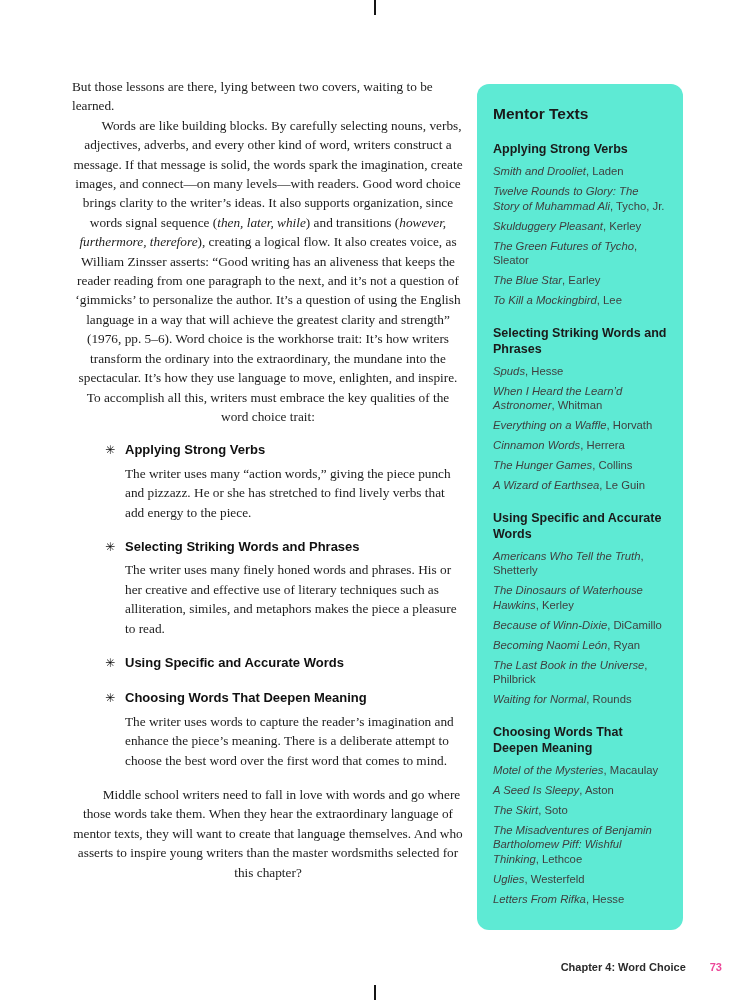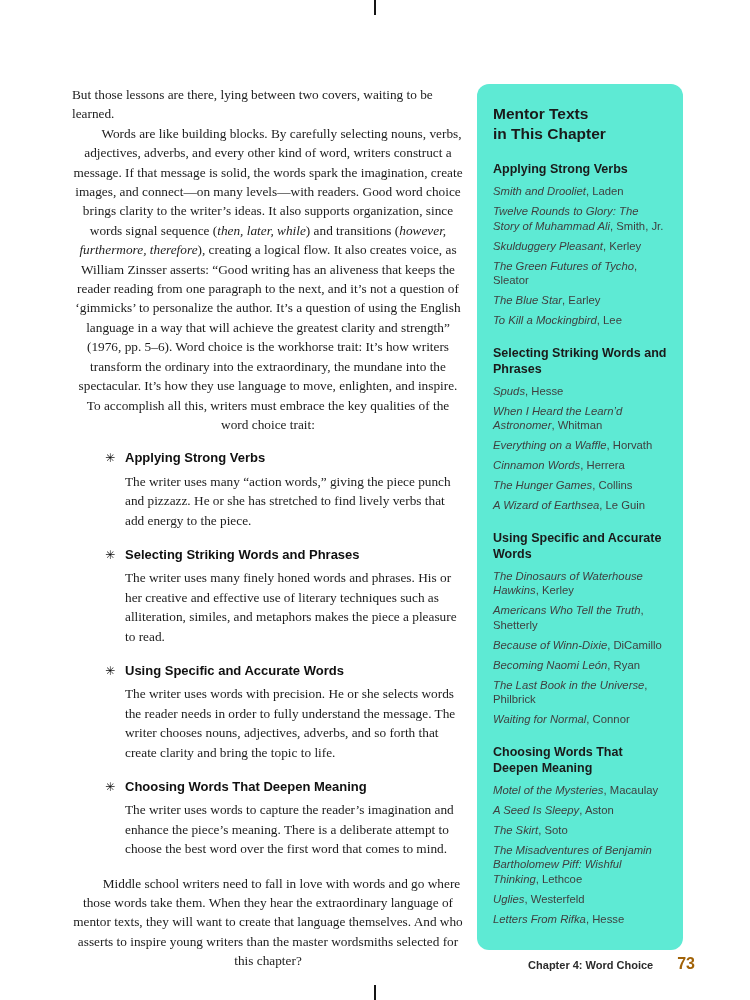--- a/index.html
+++ b/index.html
@@ -7,21 +7,21 @@
   .page { position:relative; width:750px; height:1000px; background:#ffffff; overflow:hidden; }
 
   .tick { position:absolute; left:374px; width:2px; height:15px; background:#151515; }
   .tick-top { top:0; }
   .tick-bottom { bottom:0; }
 
   
   .main {
     position:absolute; left:72px; top:77px; width:392px;
     font-family:"Liberation Serif","DejaVu Serif",serif;
-    font-size:13.3px; line-height:19.4px; color:#1c1c1c;margin-top:8px;
+    font-size:13.3px; line-height:19.4px; color:#1c1c1c;
   }
   .para { margin:0; }
   .para-indent { text-indent:27px;text-align:center; }
 
   .qualities { margin:14px 0 0 33px; }
   .quality { margin-bottom:15px; }
   .q-head-row { display:flex; align-items:baseline; }
   .q-bullet {
     font-family:"DejaVu Sans",sans-serif; font-size:12px; color:#111;
     width:20px; flex:0 0 20px;
@@ -41,26 +41,26 @@
   }
   .sb-title { font-size:15.5px; font-weight:bold; color:#1a1a1a; line-height:20px; margin-bottom:8px; }
   .sb-title-line { display:block; }
   .sb-section { margin-top:17px; }
   .sb-head { font-size:12.5px; font-weight:bold; color:#1a1a1a; line-height:16px; margin-bottom:7px; }
   .sb-book { font-size:11.3px; line-height:14.5px; margin-bottom:5.5px; }
   .sb-book i { font-style:italic; }
 
   
   .footer {
-    position:absolute; bottom:27px; right:55px;
+    position:absolute; bottom:27px; right:28px;
     display:flex; align-items:baseline; gap:24px;
     font-family:"Liberation Sans","DejaVu Sans",sans-serif;
   }
   .footer-chapter { font-size:11px; font-weight:bold; color:#2b2b2b; }
-  .footer-page { font-size:16px; font-weight:bold; color:#a16207; }
+  .footer-page { font-size:11px; font-weight:bold; color:#ec4899; }
 </style>
 </head>
 <body>
 
 <div class="page">
   <div class="tick tick-top"></div>
   <div class="tick tick-bottom"></div>
 
   <div class="main">
     <p class="para">But those lessons are there, lying between two covers, waiting to be learned.</p>
@@ -82,70 +82,68 @@
           <span class="q-head">Selecting Striking Words and Phrases</span>
         </div>
         <p class="q-desc">The writer uses many finely honed words and phrases. His or her creative and effective use of literary techniques such as alliteration, similes, and metaphors makes the piece a pleasure to read.</p>
       </div>
 
       <div class="quality">
         <div class="q-head-row">
           <span class="q-bullet">✳</span>
           <span class="q-head">Using Specific and Accurate Words</span>
         </div>
-        <p class="q-desc">The writer uses words with precision. He or she selects words the reader needs in order to fully understand the message. The writer chooses nouns, adjectives, adverbs, and so forth that create clarity and bring the topic to life.</p>
       </div>
 
       <div class="quality">
         <div class="q-head-row">
           <span class="q-bullet">✳</span>
           <span class="q-head">Choosing Words That Deepen Meaning</span>
         </div>
         <p class="q-desc">The writer uses words to capture the reader’s imagination and enhance the piece’s meaning. There is a deliberate attempt to choose the best word over the first word that comes to mind.</p>
       </div>
 
     </div>
 
     <p class="para para-indent closing">Middle school writers need to fall in love with words and go where those words take them. When they hear the extraordinary language of mentor texts, they will want to create that language themselves. And who asserts to inspire young writers than the master wordsmiths selected for this chapter?</p>
   </div>
 
   <aside class="sidebar">
     <h2 class="sb-title">
       <span class="sb-title-line">Mentor Texts</span>
-      <span class="sb-title-line">in This Chapter</span>
     </h2>
 
     <section class="sb-section">
       <h3 class="sb-head">Applying Strong Verbs</h3>
       <p class="sb-book"><i>Smith and Drooliet</i><span>, Laden</span></p>
-      <p class="sb-book"><i>Twelve Rounds to Glory: The Story of Muhammad Ali</i><span>, Smith, Jr.</span></p>
+      <p class="sb-book"><i>Twelve Rounds to Glory: The Story of Muhammad Ali</i><span>, Tycho, Jr.</span></p>
       <p class="sb-book"><i>Skulduggery Pleasant</i><span>, Kerley</span></p>
       <p class="sb-book"><i>The Green Futures of Tycho</i><span>, Sleator</span></p>
       <p class="sb-book"><i>The Blue Star</i><span>, Earley</span></p>
       <p class="sb-book"><i>To Kill a Mockingbird</i><span>, Lee</span></p>
     </section>
 
     <section class="sb-section">
       <h3 class="sb-head">Selecting Striking Words and Phrases</h3>
       <p class="sb-book"><i>Spuds</i><span>, Hesse</span></p>
       <p class="sb-book"><i>When I Heard the Learn’d Astronomer</i><span>, Whitman</span></p>
       <p class="sb-book"><i>Everything on a Waffle</i><span>, Horvath</span></p>
       <p class="sb-book"><i>Cinnamon Words</i><span>, Herrera</span></p>
       <p class="sb-book"><i>The Hunger Games</i><span>, Collins</span></p>
       <p class="sb-book"><i>A Wizard of Earthsea</i><span>, Le Guin</span></p>
     </section>
 
     <section class="sb-section">
       <h3 class="sb-head">Using Specific and Accurate Words</h3>
+      <p class="sb-book"><i>Americans Who Tell the Truth</i><span>, Shetterly</span></p>
       <p class="sb-book"><i>The Dinosaurs of Waterhouse Hawkins</i><span>, Kerley</span></p>
-      <p class="sb-book"><i>Americans Who Tell the Truth</i><span>, Shetterly</span></p>
       <p class="sb-book"><i>Because of Winn-Dixie</i><span>, DiCamillo</span></p>
       <p class="sb-book"><i>Becoming Naomi León</i><span>, Ryan</span></p>
       <p class="sb-book"><i>The Last Book in the Universe</i><span>, Philbrick</span></p>
-      <p class="sb-book"><i>Waiting for Normal</i><span>, Connor</span></p>
+      <p class="sb-book"><i>Waiting for Normal</i><span>, Rounds</span></p>
     </section>
 
     <section class="sb-section">
       <h3 class="sb-head">Choosing Words That Deepen Meaning</h3>
       <p class="sb-book"><i>Motel of the Mysteries</i><span>, Macaulay</span></p>
       <p class="sb-book"><i>A Seed Is Sleepy</i><span>, Aston</span></p>
       <p class="sb-book"><i>The Skirt</i><span>, Soto</span></p>
       <p class="sb-book"><i>The Misadventures of Benjamin Bartholomew Piff: Wishful Thinking</i><span>, Lethcoe</span></p>
       <p class="sb-book"><i>Uglies</i><span>, Westerfeld</span></p>
       <p class="sb-book"><i>Letters From Rifka</i><span>, Hesse</span></p>

